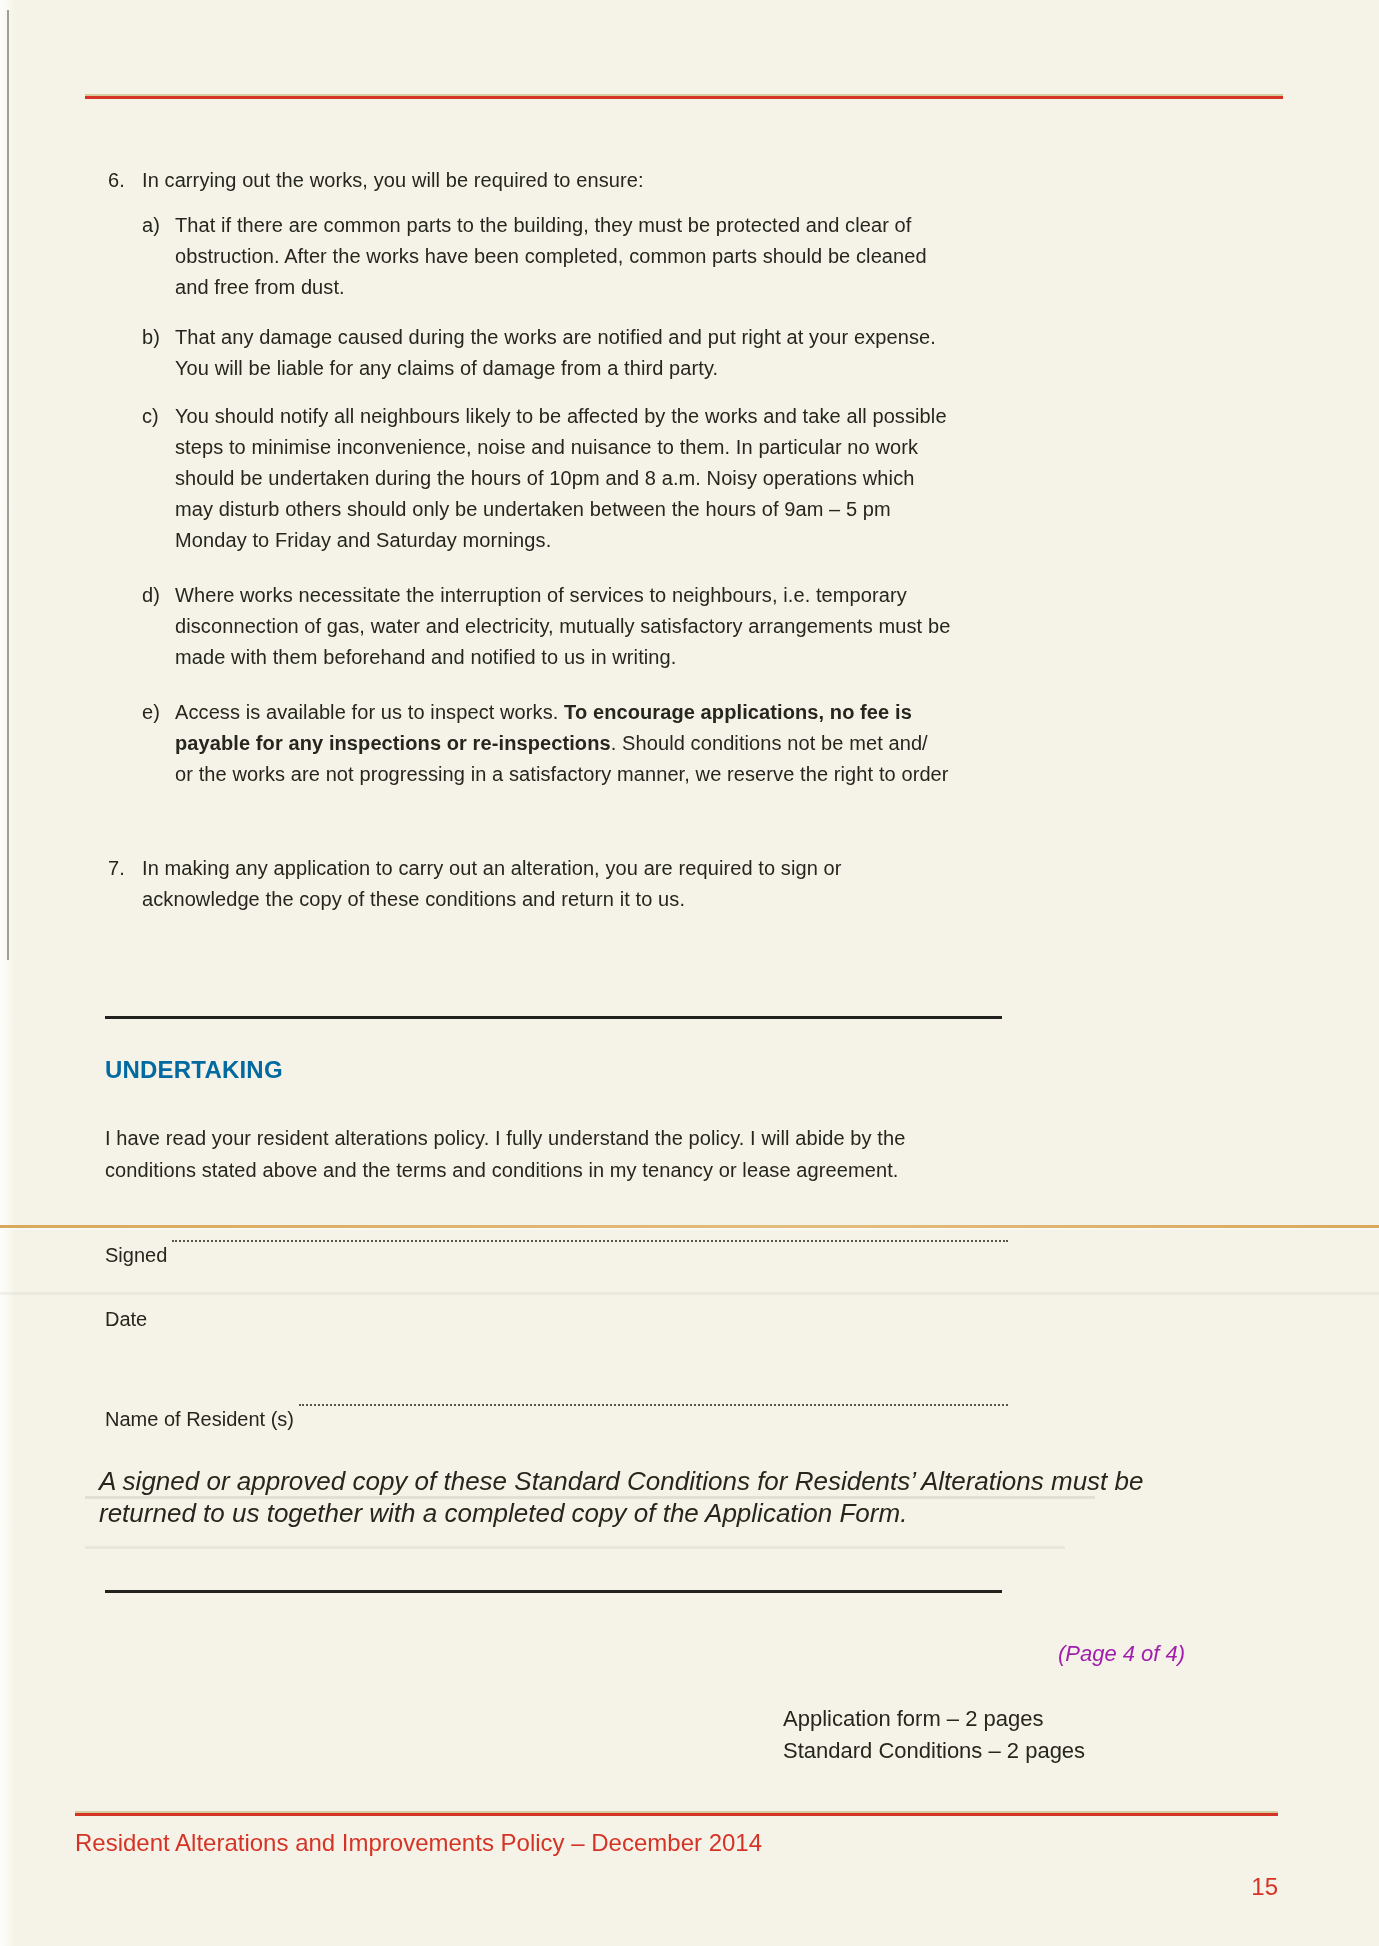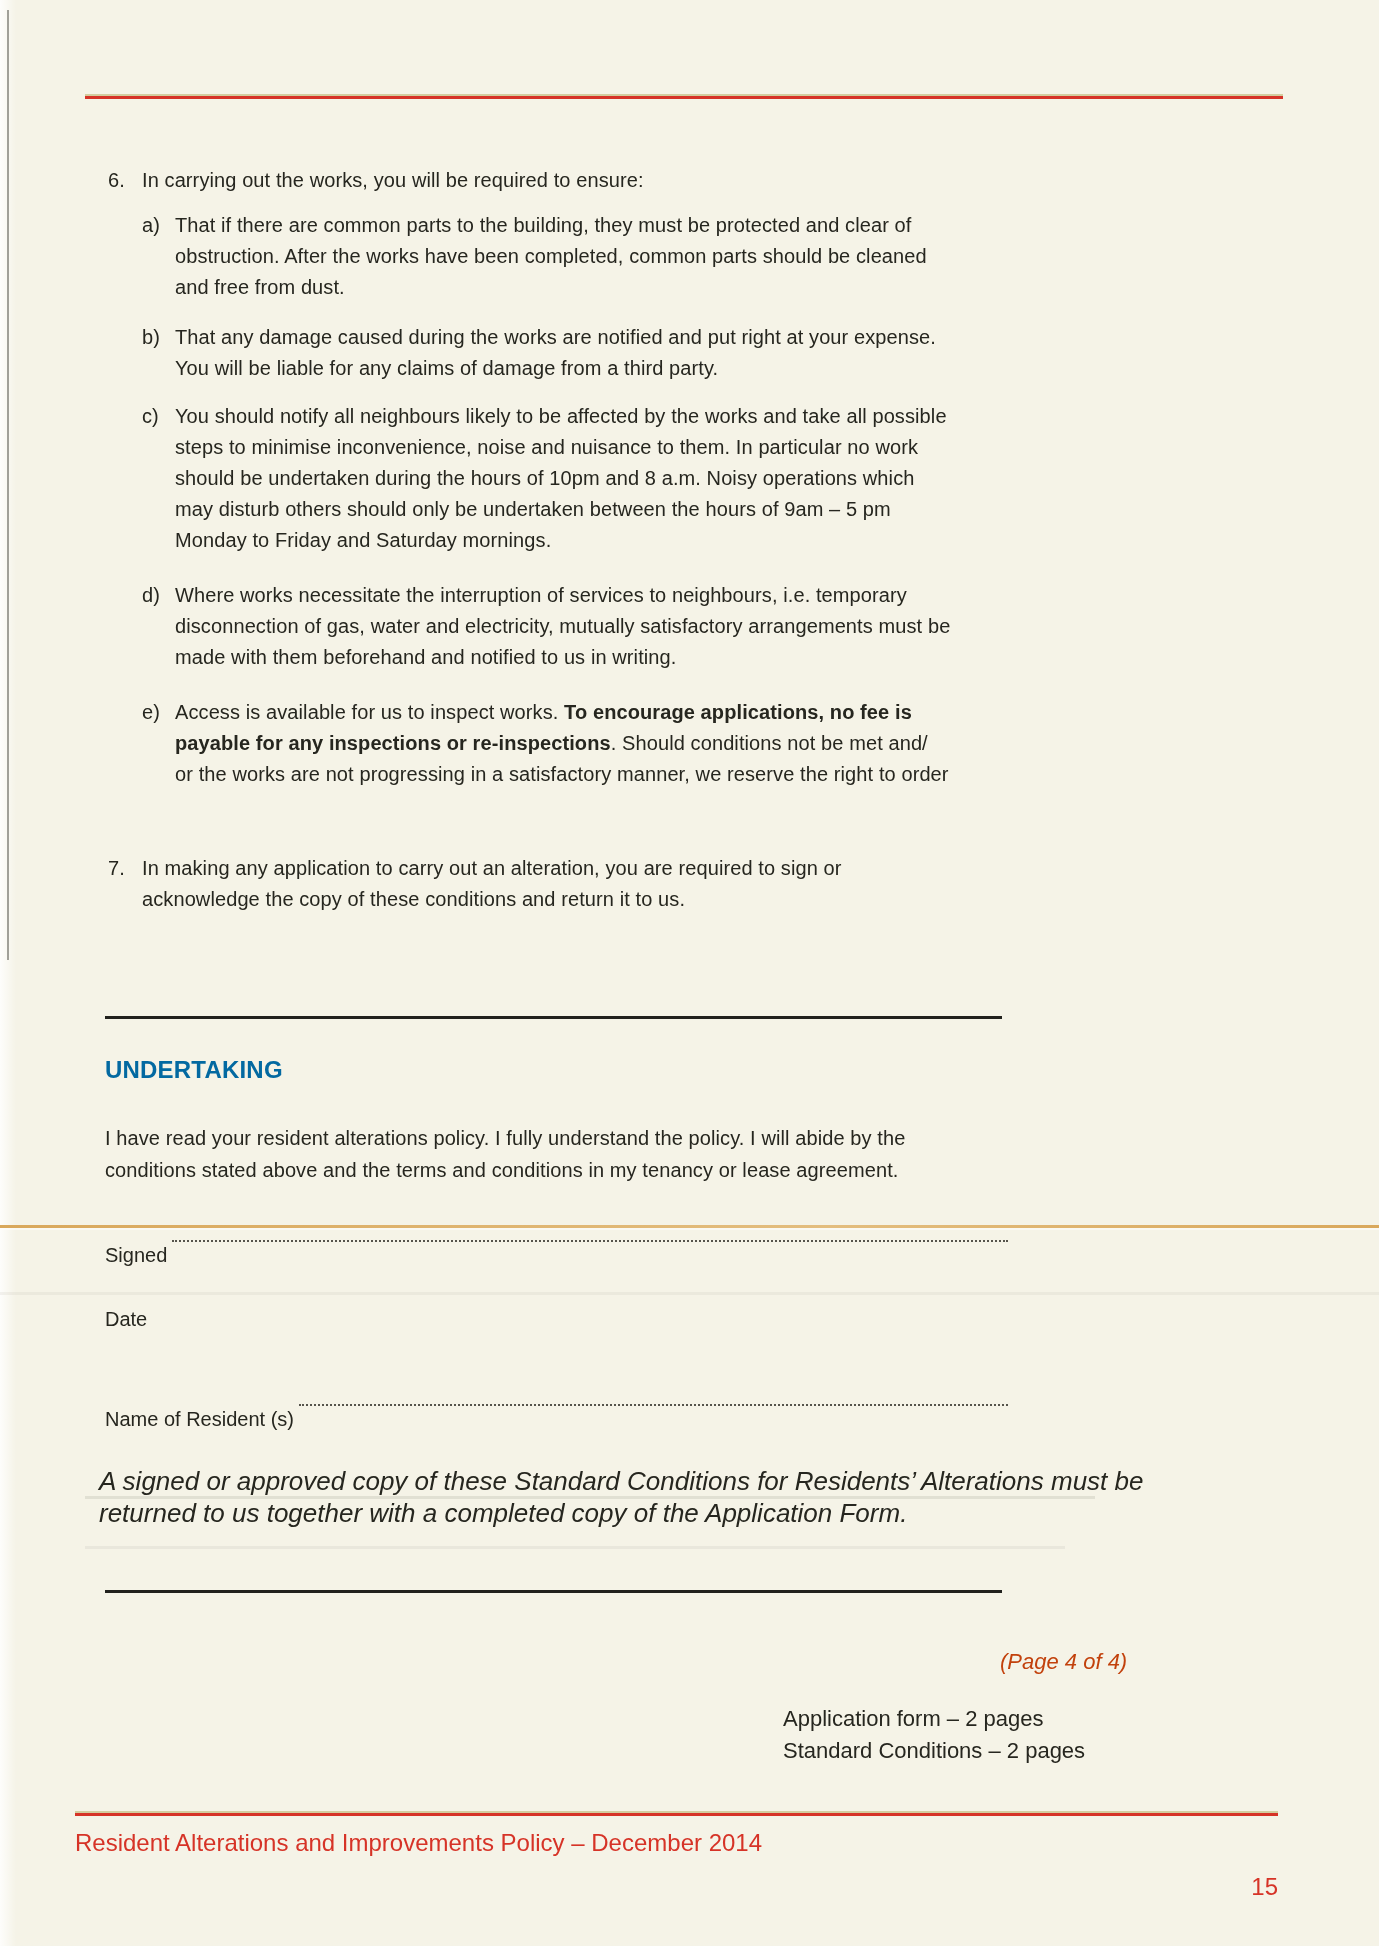--- a/index.html
+++ b/index.html
@@ -50,21 +50,21 @@
     font-size:24px;font-weight:bold;color:#0369a1;letter-spacing:.2px;}
   .undertaking-body{position:absolute;left:105px;top:1122px;
     font-size:20px;line-height:32px;letter-spacing:.1px;}
   .sigrow{position:absolute;left:105px;width:903px;display:flex;
     align-items:flex-start;font-size:20px;line-height:30px;}
   .sig1{top:1240px;} .sig2{top:1304px;flex-direction:column;} .sig3{top:1368px;margin-top:36px;}
   .leader{flex:1;border-bottom:2px dotted #55534c;margin:0 0 5px 5px;height:0;}
   .note{position:absolute;left:99px;top:1465px;font-size:26px;line-height:32px;
     font-style:italic;}
   .page-marker{position:absolute;left:1000px;top:1641px;width:243px;
-    text-align:left;font-size:22px;font-style:italic;color:#c2410c;margin-top:8px;}
+    text-align:center;font-size:22px;font-style:italic;color:#a21caf;}
   .attachments{position:absolute;left:783px;top:1703px;font-size:22px;line-height:32px;}
   .footer-title{position:absolute;left:75px;top:1829px;font-size:24px;color:#d63327;}
   .footer-page{position:absolute;left:1230px;top:1829px;width:48px;
     text-align:right;font-size:24px;color:#d63327;margin-top:44px;}
 </style>
 </head>
 <body>
 
 <div class="page">
 

